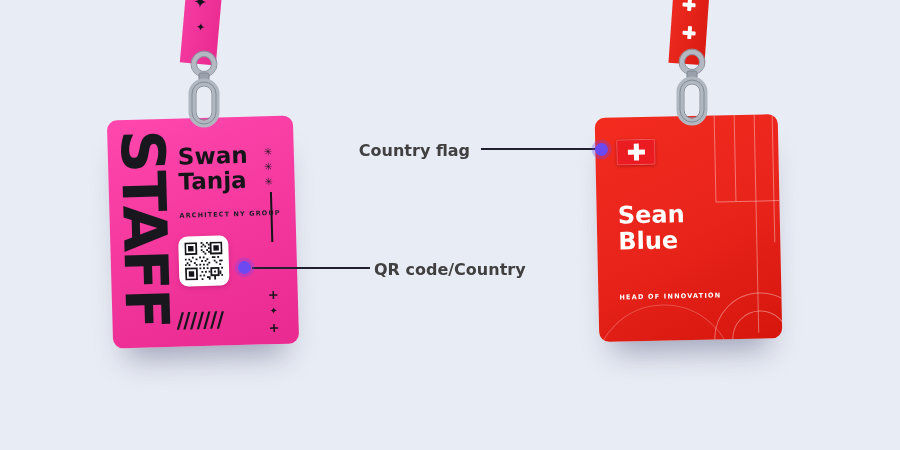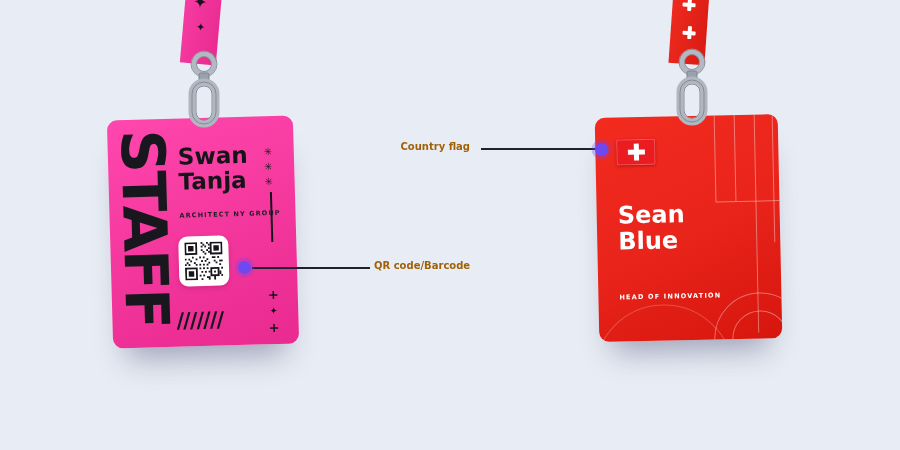--- a/index.html
+++ b/index.html
@@ -75,21 +75,21 @@
   .dv3{left:159px;top:0;width:1px;height:86px}
   .dv4{left:177px;top:0;width:1px;height:128px}
   .dh1{left:119px;top:86px;width:64px;height:1px}
   .dv5{left:159px;top:86px;width:1px;height:132px}
   .arc{position:absolute;border:1px solid rgba(255,255,255,.38);border-radius:50%;background:transparent}
   .arc1{left:133px;top:196px;width:56px;height:56px}
   .arc2{left:115px;top:178px;width:92px;height:92px}
   .arc3{left:-6px;top:188px;width:140px;height:140px;border-color:rgba(255,255,255,.22)}
 
   
-  .ann-label{position:absolute;font-size:10px;font-weight:700;color:#a16207;z-index:6;white-space:nowrap}
+  .ann-label{position:absolute;font-size:16px;font-weight:700;color:#404040;z-index:6;white-space:nowrap}
   .lbl-country{left:340px;top:141px;width:130px;text-align:right}
   .lbl-qr{left:374px;top:260px}
   .ann-line{position:absolute;height:2px;background:#20202f;z-index:5}
   .line-country{left:481px;top:148px;width:118px}
   .line-qr{left:252px;top:267px;width:118px}
   .ann-dot{position:absolute;width:13px;height:13px;border-radius:50%;background:#6d49f2;
     box-shadow:0 0 0 3.5px rgba(109,73,242,.30);z-index:6;cursor:pointer}
   .dot-country{left:595px;top:143px}
   .dot-qr{left:238px;top:261px}
 </style>
@@ -186,17 +186,17 @@
         <div>Blue</div>
       </div>
       <div class="role-right">HEAD OF INNOVATION</div>
     </div>
   </div>
 
   <div class="ann-label lbl-country">Country flag</div>
   <div class="ann-line line-country"></div>
   <div class="ann-dot dot-country"></div>
 
-  <div class="ann-label lbl-qr">QR code/Barcode</div>
+  <div class="ann-label lbl-qr">QR code/Country</div>
   <div class="ann-line line-qr"></div>
   <div class="ann-dot dot-qr"></div>
 
 </div>
 
 </body></html>

